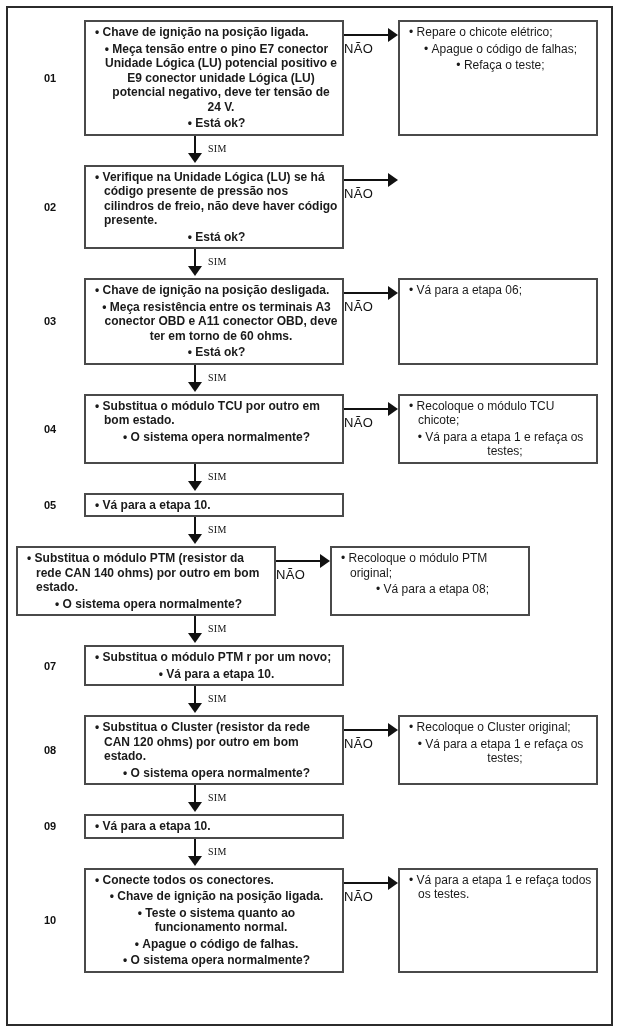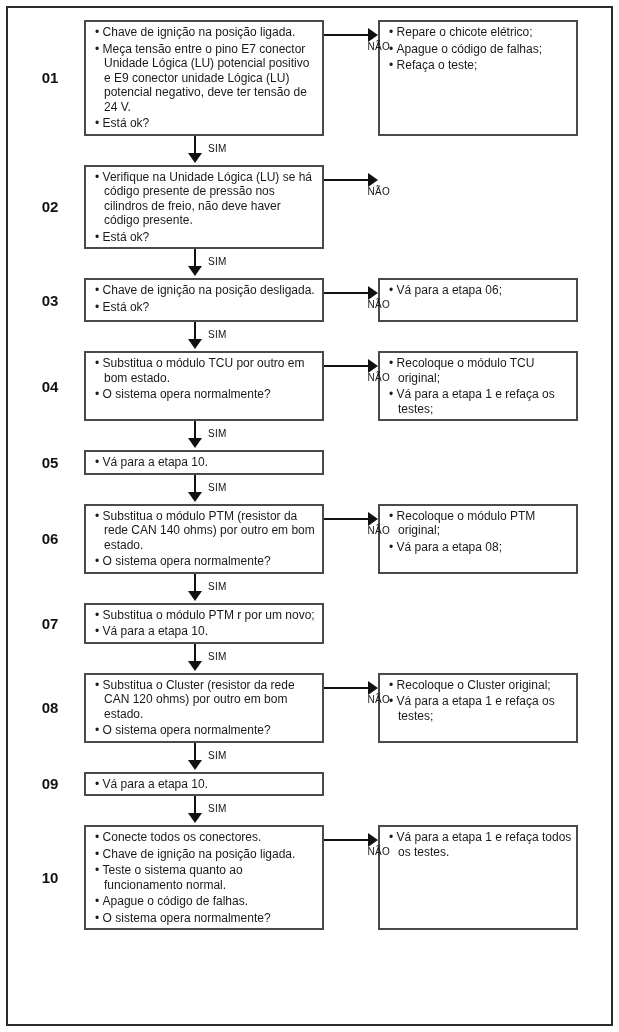--- a/index.html
+++ b/index.html
@@ -10,46 +10,46 @@
   }
   .frame {
     position:absolute; left:6px; top:6px; width:607px; height:1020px;
     border:2px solid #2b2b2b; box-sizing:border-box; padding-top:12px;
     overflow:hidden; background:#ffffff;
   }
   .content { position:relative; padding-left:8px; }
   .row { display:flex; align-items:stretch; }
   .num {
     width:68px; flex:none; display:flex; align-items:center; justify-content:center;
-    font-weight:bold; font-size:15px; color:#111111;
+    font-weight:bold; font-size:11px; color:#111111;
   }
   .box {
     box-sizing:border-box; border:2px solid #4a4a4a; background:#ffffff;
     font-size:12px; line-height:14.5px; padding:3px 4px 3px 5px; color:#1a1a1a;
   }
-  .box.main { width:240px; flex:none; }
+  .box.main { width:260px; flex:none;font-weight:bold; }
   .box.side { width:200px; flex:none; }
   .box ul { margin:0; padding:0; list-style:none; }
   .box li { padding-left:13px; text-indent:-9px; }
-  .box li + li { margin-top:2px; }
+  .box li + li { margin-top:2px;text-align:center; }
   .box li::before { content:"\2022\00a0"; }
   .no-arrow {
     width:54px; flex:none; align-self:flex-start; position:relative;
     height:36px; margin-top:8px;
   }
   .no-arrow .shaft { position:absolute; left:0; top:6px; width:45px; height:2px; background:#111111; }
   .no-arrow .head {
     position:absolute; left:44px; top:0; width:0; height:0;
     border-left:10px solid #111111; border-top:7px solid transparent; border-bottom:7px solid transparent;
   }
   .no-arrow .lbl {
-    position:absolute; left:16px; top:13px; width:50px; text-align:right;
-    font-size:10px; letter-spacing:0.3px; color:#111111;
-  }
-  .sim { position:relative; height:29px; }
+    position:absolute; left:0; top:13px; width:50px; text-align:left;
+    font-size:13px; letter-spacing:0.3px; color:#111111;
+  }
+  .sim { position:relative; height:29px;font-family:Liberation Serif, serif; }
   .sim .vshaft { position:absolute; left:178px; top:0; width:2px; height:18px; background:#111111; }
   .sim .vhead {
     position:absolute; left:172px; top:17px; width:0; height:0;
     border-top:10px solid #111111; border-left:7px solid transparent; border-right:7px solid transparent;
   }
   .sim .lbl { position:absolute; left:192px; top:7px; font-size:10px; letter-spacing:0.3px; color:#111111; }
 </style>
 </head>
 <body>
 
@@ -99,20 +99,21 @@
       <div class="sim">
         <div class="vshaft"></div>
         <div class="vhead"></div>
         <div class="lbl">SIM</div>
       </div>
       <div class="row">
         <div class="num">03</div>
         <div class="box main">
           <ul>
             <li>Chave de ignição na posição desligada.</li>
+            <li>Meça resistência entre os terminais A3 conector OBD e A11 conector OBD, deve ter em torno de 60 ohms.</li>
             <li>Está ok?</li>
           </ul>
         </div>
         <div class="no-arrow">
           <div class="shaft"></div>
           <div class="head"></div>
           <div class="lbl">NÃO</div>
         </div>
         <div class="box side">
           <ul>
@@ -133,21 +134,21 @@
             <li>O sistema opera normalmente?</li>
           </ul>
         </div>
         <div class="no-arrow">
           <div class="shaft"></div>
           <div class="head"></div>
           <div class="lbl">NÃO</div>
         </div>
         <div class="box side">
           <ul>
-            <li>Recoloque o módulo TCU original;</li>
+            <li>Recoloque o módulo TCU chicote;</li>
             <li>Vá para a etapa 1 e refaça os testes;</li>
           </ul>
         </div>
       </div>
       <div class="sim">
         <div class="vshaft"></div>
         <div class="vhead"></div>
         <div class="lbl">SIM</div>
       </div>
       <div class="row">
@@ -157,21 +158,20 @@
             <li>Vá para a etapa 10.</li>
           </ul>
         </div>
       </div>
       <div class="sim">
         <div class="vshaft"></div>
         <div class="vhead"></div>
         <div class="lbl">SIM</div>
       </div>
       <div class="row">
-        <div class="num">06</div>
         <div class="box main">
           <ul>
             <li>Substitua o módulo PTM (resistor da rede CAN 140 ohms) por outro em bom estado.</li>
             <li>O sistema opera normalmente?</li>
           </ul>
         </div>
         <div class="no-arrow">
           <div class="shaft"></div>
           <div class="head"></div>
           <div class="lbl">NÃO</div>

